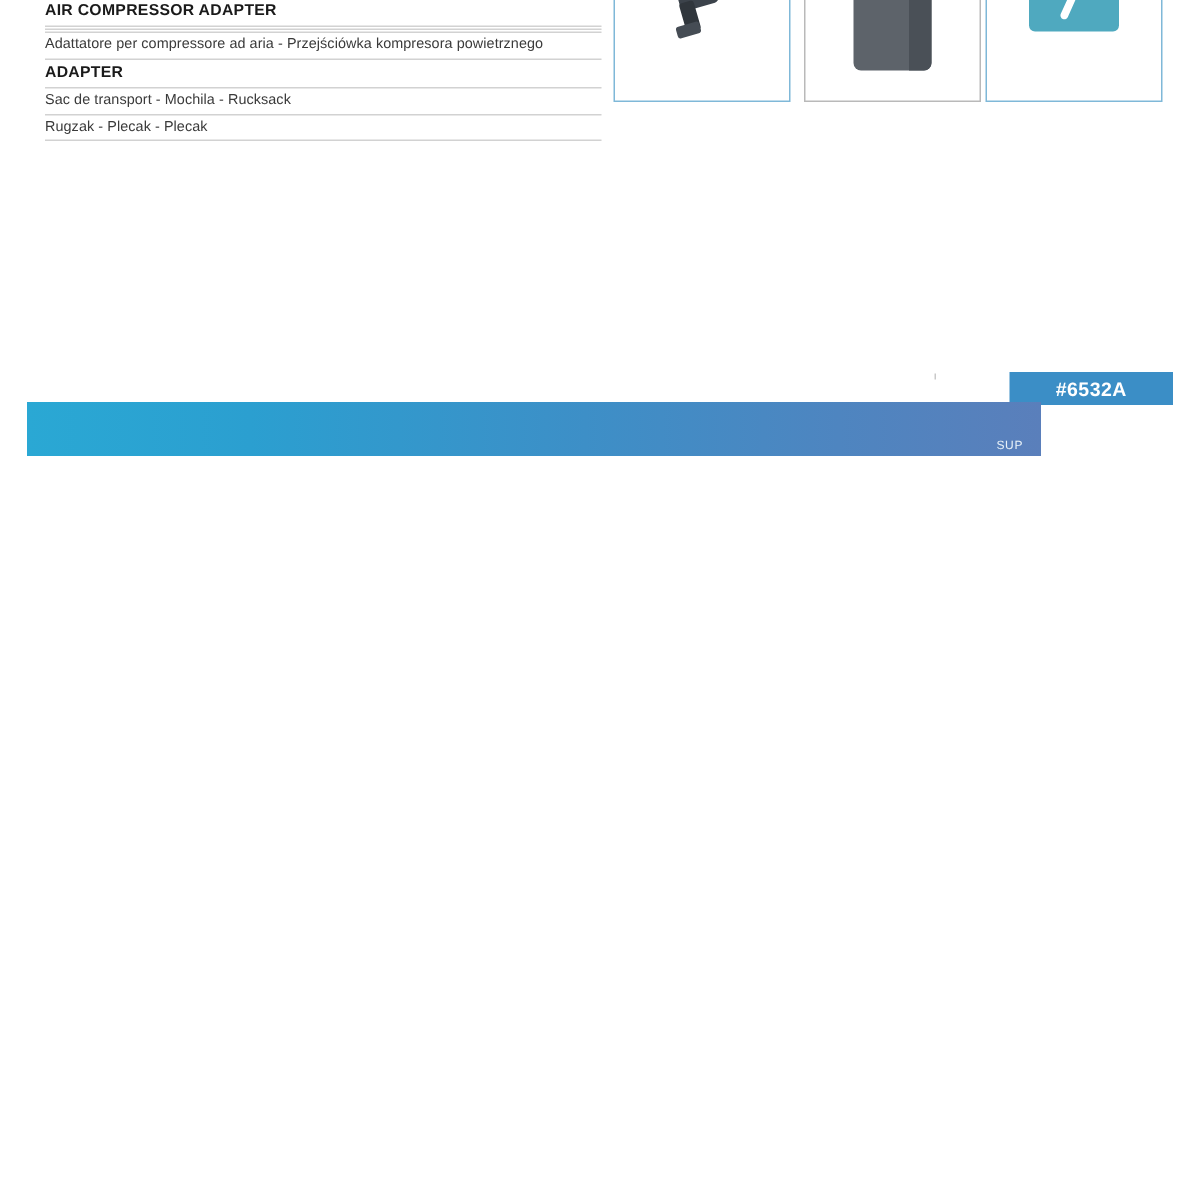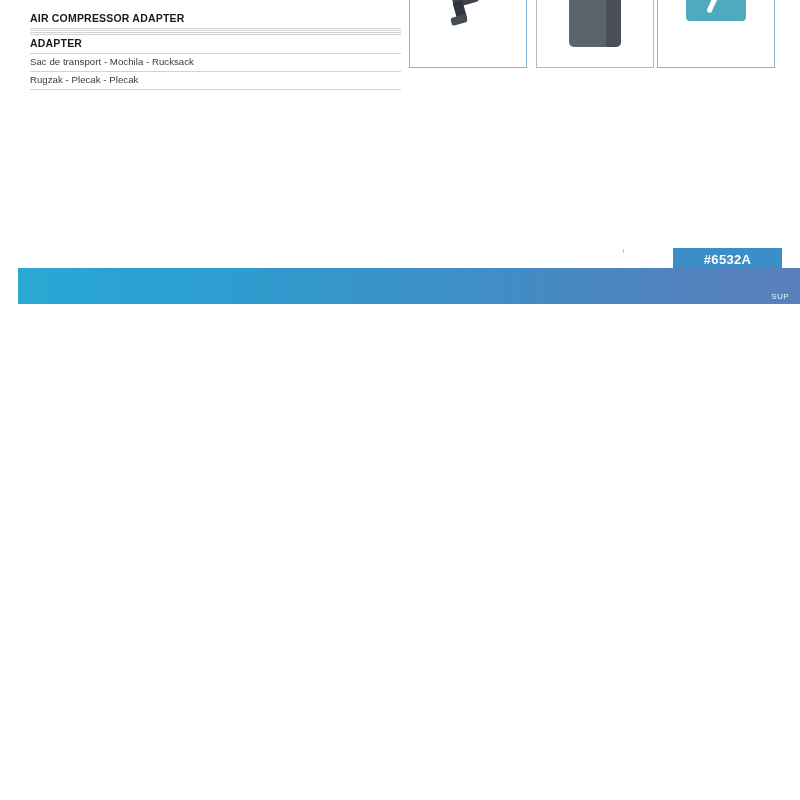--- a/index.html
+++ b/index.html
@@ -14,21 +14,20 @@
     font-family: "Liberation Sans", sans-serif;
     overflow: hidden;
   }
 
   
   .feature-list {
     position: absolute;
     left: 30px;
     top: 0px;
     width: 371px;
-    margin-top: 11px;
   }
   .feature-block {
     position: relative;
   }
   .feature-title {
     font-size: 10.5px;
     font-weight: bold;
     color: #1a1a1a;
     letter-spacing: 0.2px;
     line-height: 13px;
@@ -146,21 +145,21 @@
     left: 18px; top: 16px;
     width: 24px; height: 30px;
   }
   .toolcase .wrench svg { display: block; }
 
   
   .band {
     position: absolute;
     left: 18px;
     top: 268px;
-    width: 783px;
+    width: 676px;
     height: 36px;
     background: linear-gradient(90deg, #2aa8d4 0%, #2b9fd0 22%, #3d8fc7 55%, #4e85c0 80%, #5a7fbb 100%);
   }
   .band-sup {
     position: absolute;
     right: 12px;
     bottom: 3px;
     font-size: 8px;
     color: #e9f2f8;
     letter-spacing: 0.4px;
@@ -233,20 +232,21 @@
 
 </div>
 
 <div class="feature-list">
 
   <div class="feature-block">
     <div class="feature-title">AIR COMPRESSOR ADAPTER</div>
     <div class="rule"></div>
     <div class="rule"></div>
     <div class="rule"></div>
+    <div class="feature-line">Adattatore per compressore ad aria - Przejściówka kompresora powietrznego</div>
     <div class="rule"></div>
   </div>
 
   <div class="feature-block">
     <div class="feature-title">ADAPTER</div>
     <div class="rule"></div>
     <div class="feature-line">Sac de transport - Mochila - Rucksack</div>
     <div class="rule"></div>
     <div class="feature-line">Rugzak - Plecak - Plecak</div>
     <div class="rule"></div>

